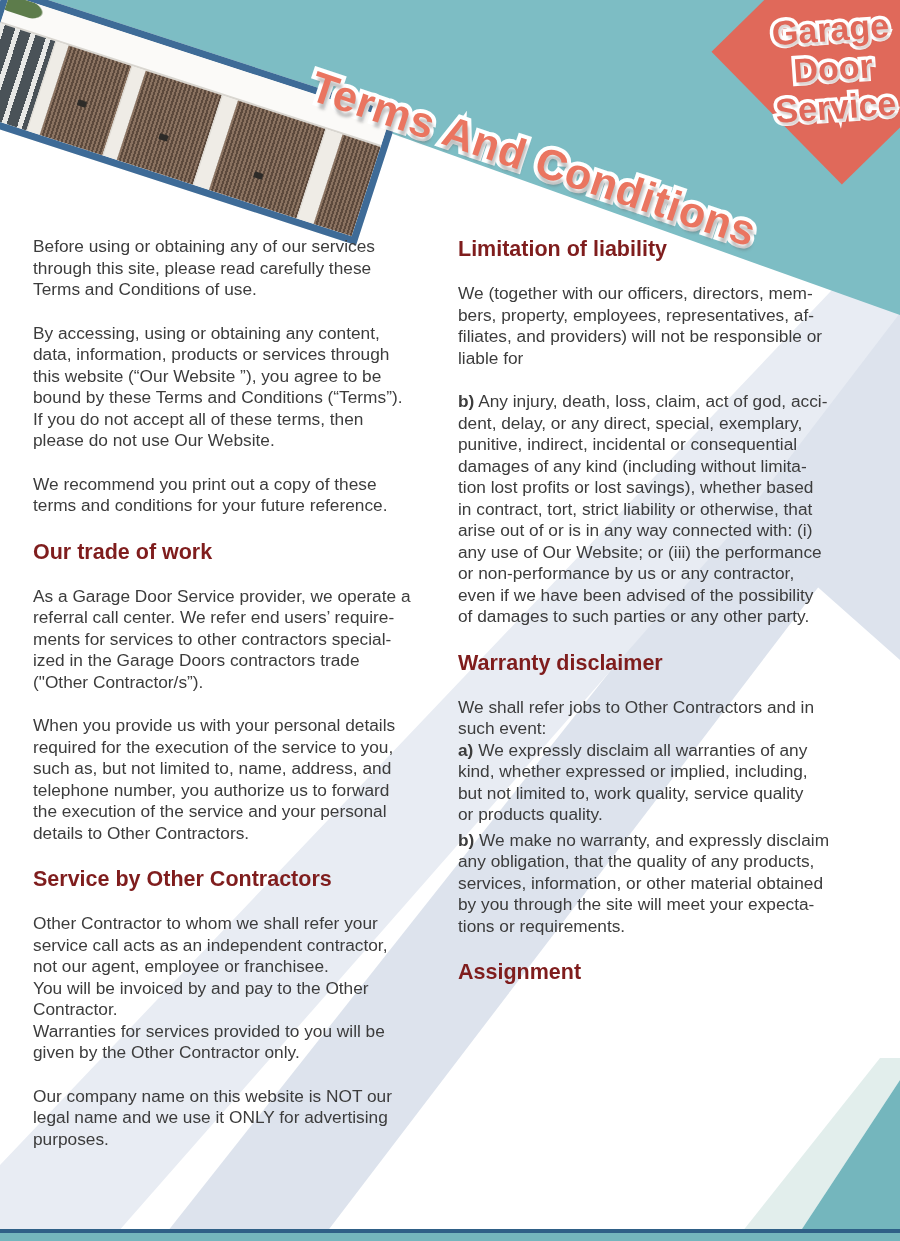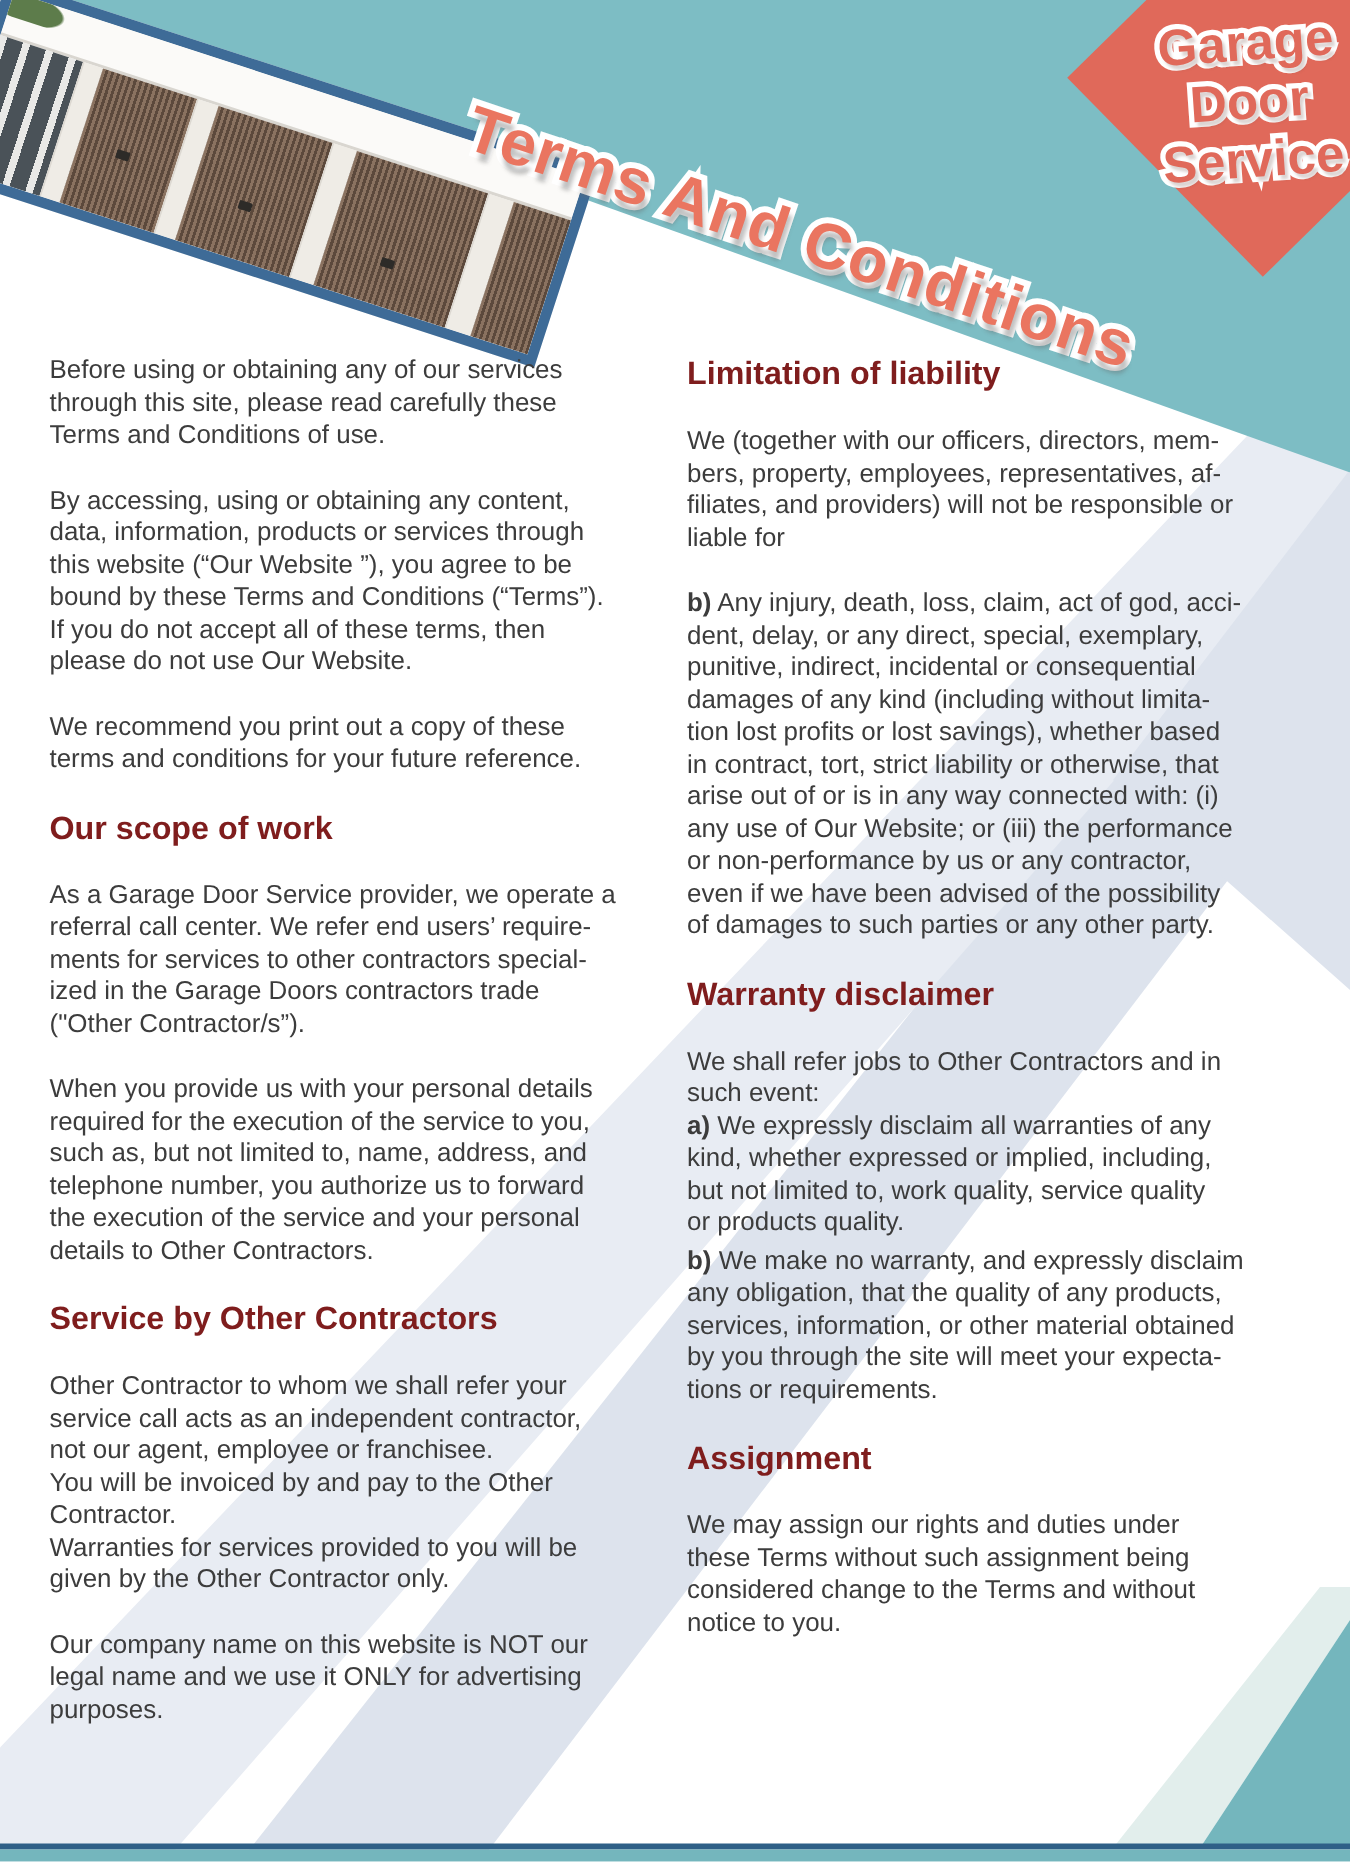--- a/index.html
+++ b/index.html
@@ -114,21 +114,21 @@
 Terms and Conditions of use.</p>
     <p>By accessing, using or obtaining any content,
 data, information, products or services through
 this website (“Our Website ”), you agree to be
 bound by these Terms and Conditions (“Terms”).
 If you do not accept all of these terms, then
 please do not use Our Website.</p>
     <p>We recommend you print out a copy of these
 terms and conditions for your future reference.</p>
 
-    <h2>Our scope of work</h2>
+    <h2>Our trade of work</h2>
     <p>As a Garage Door Service provider, we operate a
 referral call center. We refer end users’ require-
 ments for services to other contractors special-
 ized in the Garage Doors contractors trade
 ("Other Contractor/s”).</p>
 
     <p>When you provide us with your personal details
 required for the execution of the service to you,
 such as, but not limited to, name, address, and
 telephone number, you authorize us to forward
@@ -173,19 +173,15 @@
 kind, whether expressed or implied, including,
 but not limited to, work quality, service quality
 or products quality.</span></p>
     <p><span class="marker">b)</span><span> We make no warranty, and expressly disclaim
 any obligation, that the quality of any products,
 services, information, or other material obtained
 by you through the site will meet your expecta-
 tions or requirements.</span></p>
 
     <h2>Assignment</h2>
-    <p>We may assign our rights and duties under
-these Terms without such assignment being
-considered change to the Terms and without
-notice to you.</p>
   </div>
 
 </div>
 
 </body></html>

